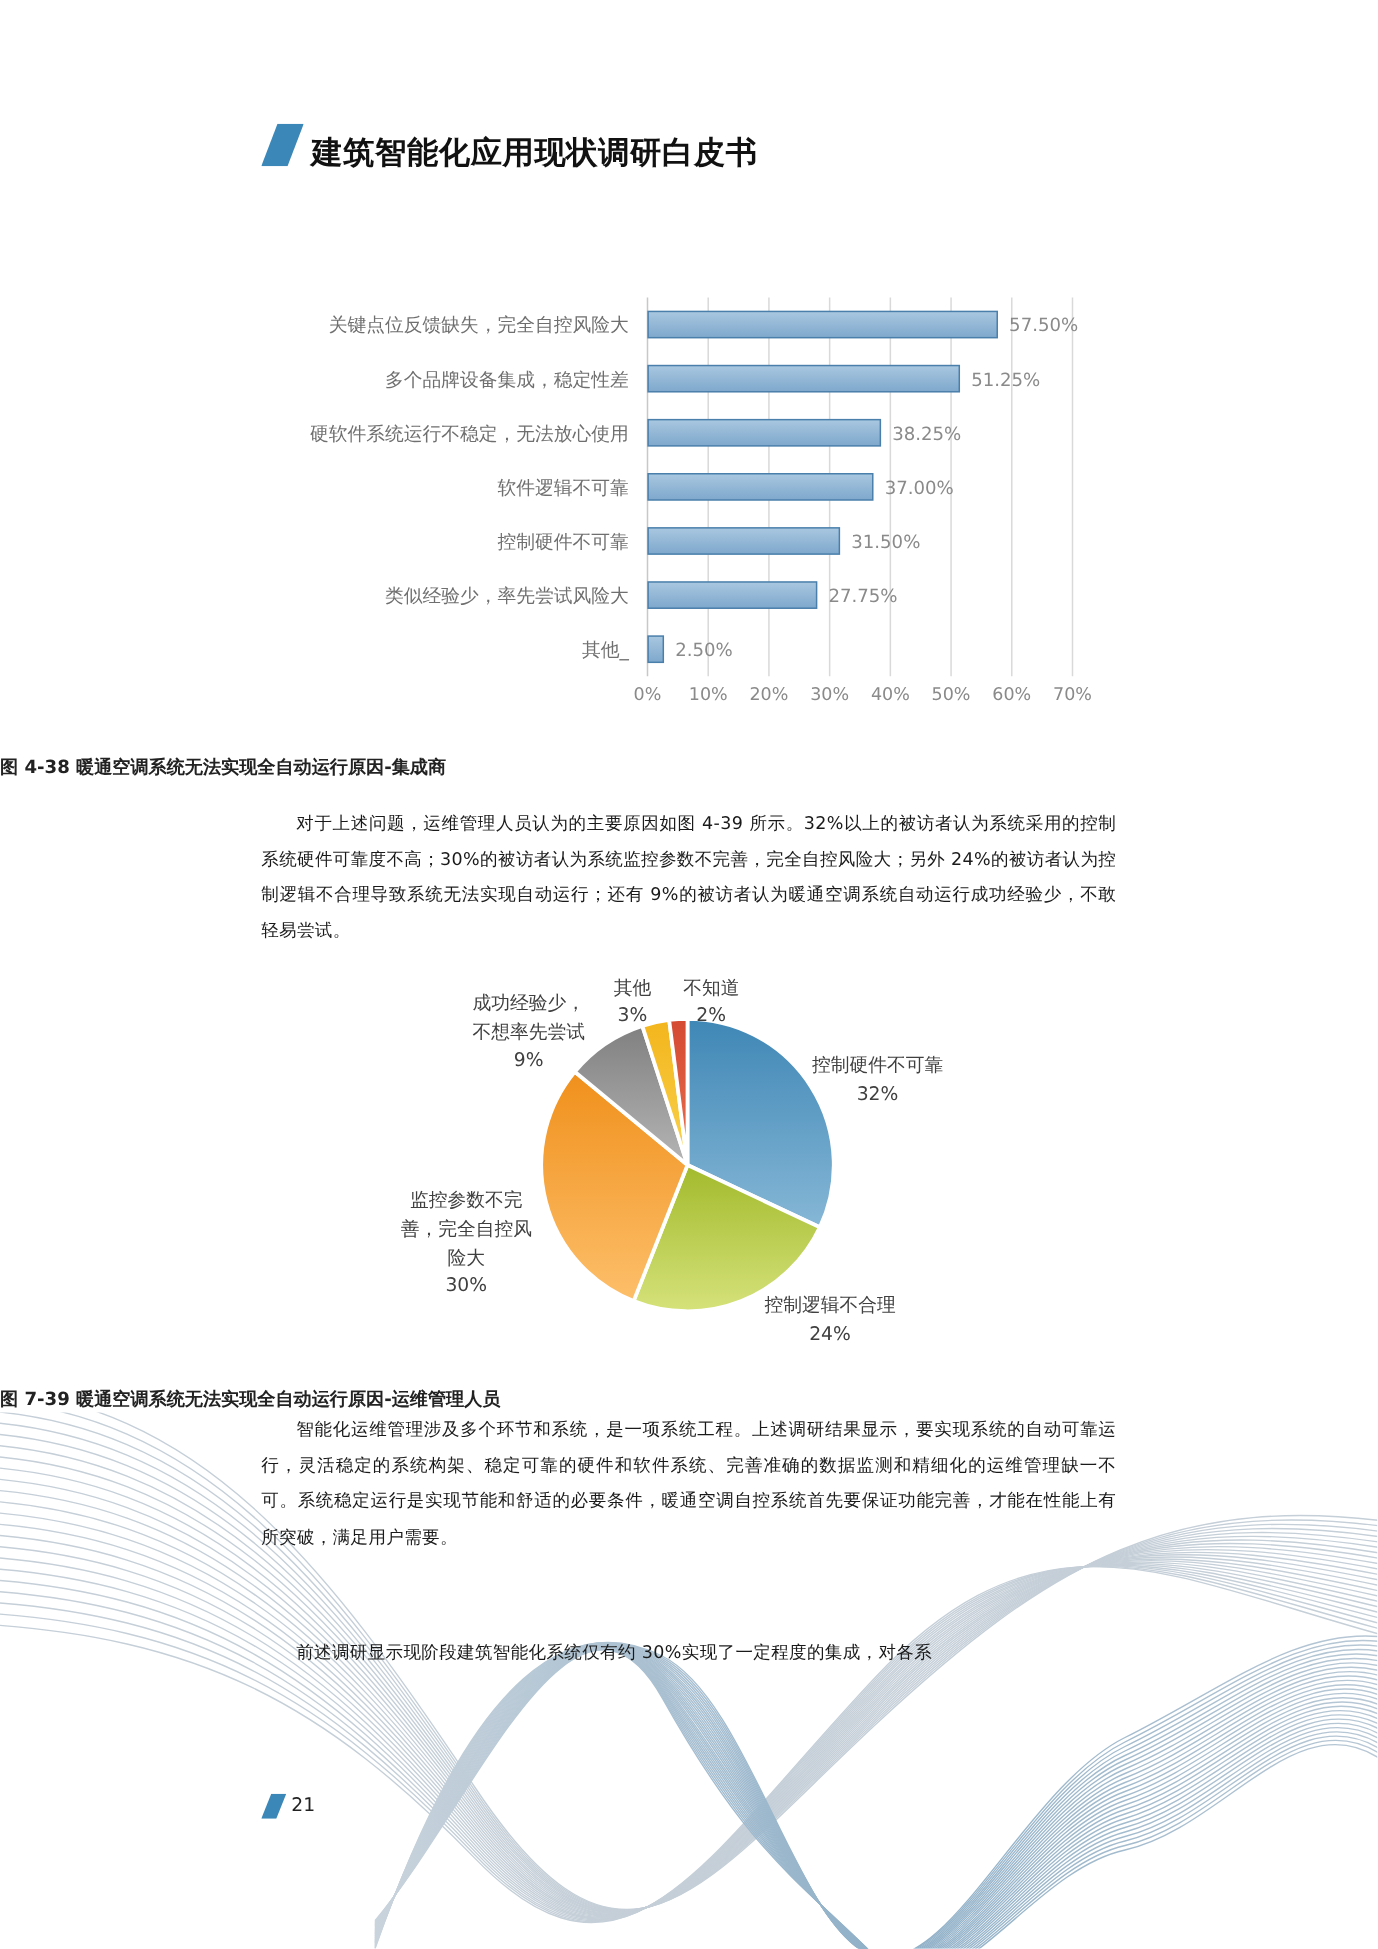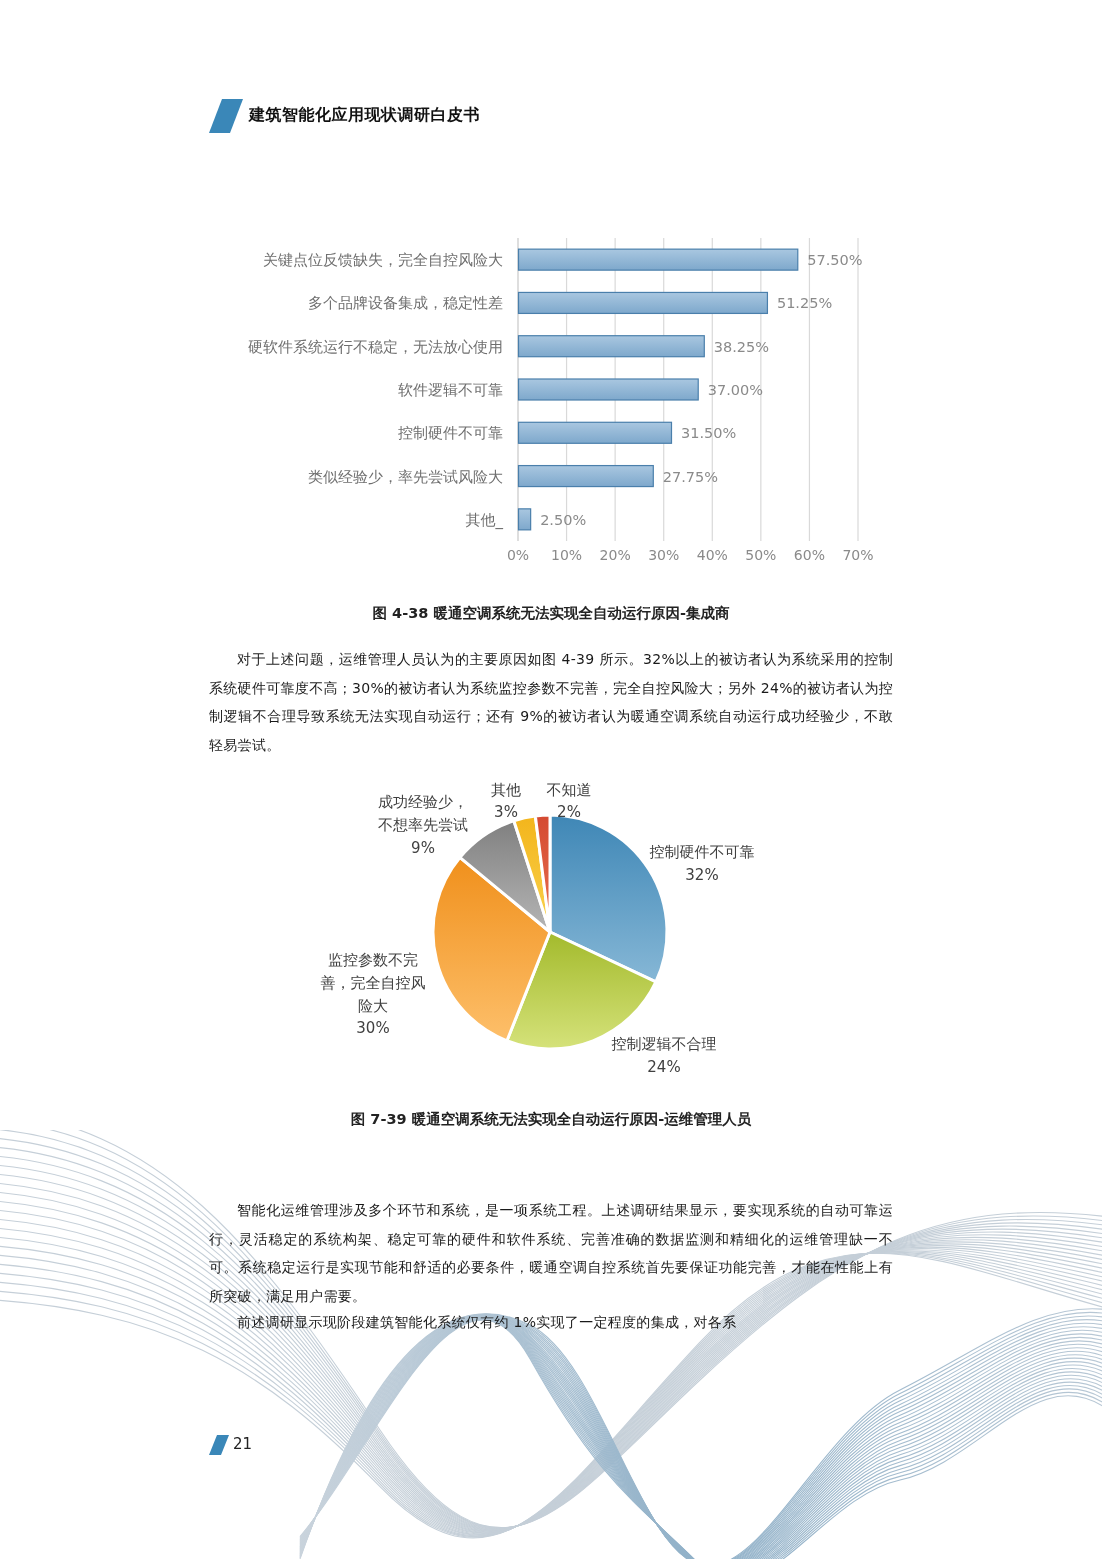--- a/index.html
+++ b/index.html
@@ -7,26 +7,26 @@
     width: 1102px; height: 1559px; position: relative; overflow: hidden;
     background: #ffffff;
     font-family: "DejaVu Sans", "Liberation Sans", sans-serif;
     color: #1a1a1a;
   }
   .bg-waves { position: absolute; left: 0; top: 1130px; width: 1102px; height: 429px; z-index: 0; }
   .header { position: absolute; left: 209px; top: 99px; height: 34px; z-index: 2; }
   .header-mark { position: absolute; left: 0; top: 0; width: 34px; height: 34px; }
   .header-title {
     position: absolute; left: 40px; top: 6px; white-space: nowrap;
-    font-size: 16px; font-weight: bold; color: #111; letter-spacing: 0.5px;
+    font-size: 25px; font-weight: bold; color: #111; letter-spacing: 0.5px;
   }
   .bar-chart { position: absolute; left: 0; top: 0; width: 1102px; height: 580px; z-index: 2; }
   .bar-chart text { font-family: "DejaVu Sans", "Liberation Sans", sans-serif; }
   .caption {
-    position: absolute; left: 0; width: 1102px; text-align: center;
+    position: absolute; left: 0; width: 1102px; 
     font-size: 14.5px; font-weight: bold; color: #222; z-index: 2;
   }
   .para {
     position: absolute; left: 209px; width: 684px; z-index: 2;
     font-size: 14px; line-height: 28.5px; color: #1a1a1a;
     text-indent: 2em; text-align: justify; letter-spacing: 0.3px;
   }
   .pie-chart { position: absolute; left: 0; top: 760px; width: 1102px; height: 340px; z-index: 2; }
   .pie-chart text { font-family: "DejaVu Sans", "Liberation Sans", sans-serif; }
   .footer { position: absolute; left: 209px; top: 1434px; height: 22px; z-index: 2; }
@@ -225,22 +225,22 @@
     <text x="506" y="817">3%</text>
   </g>
   <g fill="#404040" font-size="15" text-anchor="middle">
     <text x="569" y="795">不知道</text>
     <text x="569" y="817">2%</text>
   </g>
 </svg>
 
 <div class="caption" style="top:1110px;">图 7-39 暖通空调系统无法实现全自动运行原因-运维管理人员</div>
 
-<div class="para" style="top:1196px;">智能化运维管理涉及多个环节和系统，是一项系统工程。上述调研结果显示，要实现系统的自动可靠运行，灵活稳定的系统构架、稳定可靠的硬件和软件系统、完善准确的数据监测和精细化的运维管理缺一不可。系统稳定运行是实现节能和舒适的必要条件，暖通空调自控系统首先要保证功能完善，才能在性能上有所突破，满足用户需要。</div>
-
-<div class="para" style="top:1308px; height:30px; overflow:hidden; white-space:nowrap;">前述调研显示现阶段建筑智能化系统仅有约 1%实现了一定程度的集成，对各系</div>
+<div class="para" style="top:1130px;">智能化运维管理涉及多个环节和系统，是一项系统工程。上述调研结果显示，要实现系统的自动可靠运行，灵活稳定的系统构架、稳定可靠的硬件和软件系统、完善准确的数据监测和精细化的运维管理缺一不可。系统稳定运行是实现节能和舒适的必要条件，暖通空调自控系统首先要保证功能完善，才能在性能上有所突破，满足用户需要。</div>
+
+<div class="para" style="top:1308px; height:30px; overflow:hidden; white-space:nowrap;">前述调研显示现阶段建筑智能化系统仅有约 30%实现了一定程度的集成，对各系</div>
 
 <div class="footer">
   <svg class="footer-mark" viewBox="0 0 20 20">
     <polygon points="8,0 20,0 12,20 0,20" fill="#3a87b8"></polygon>
   </svg>
   <span class="page-number">21</span>
 </div>
 
 </body></html>

